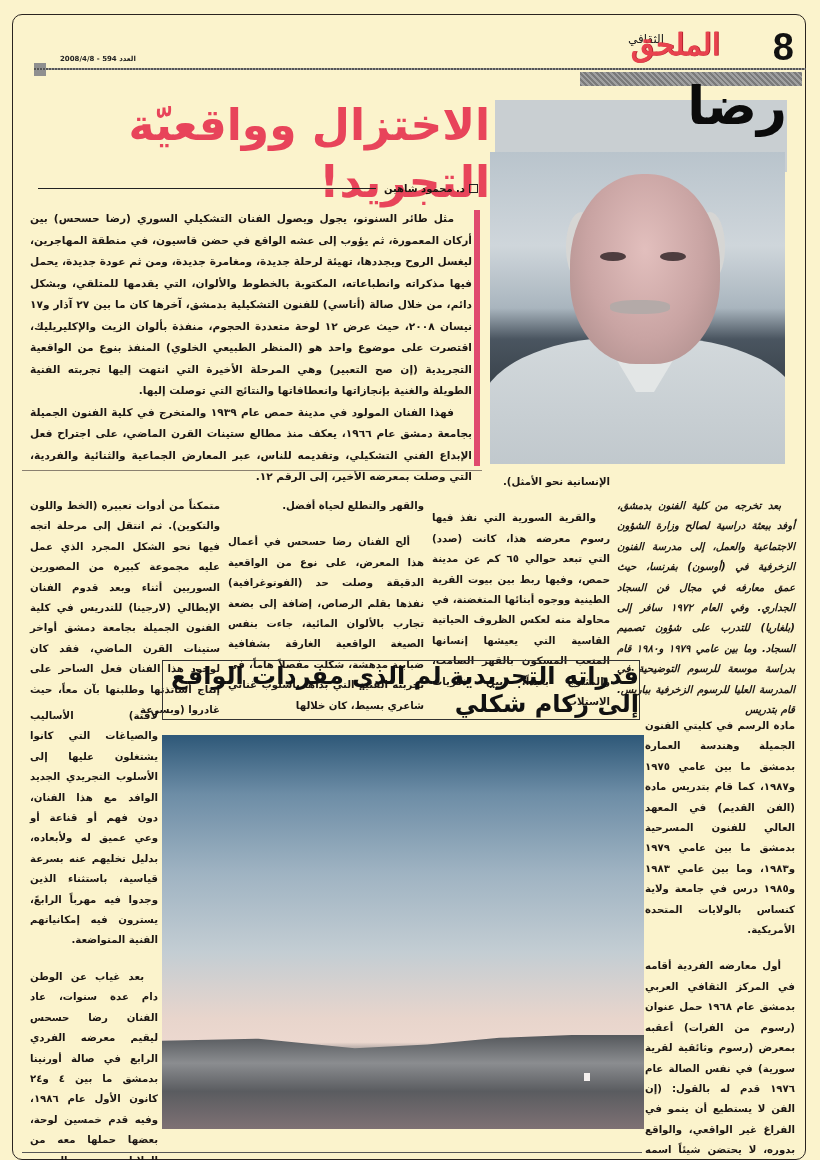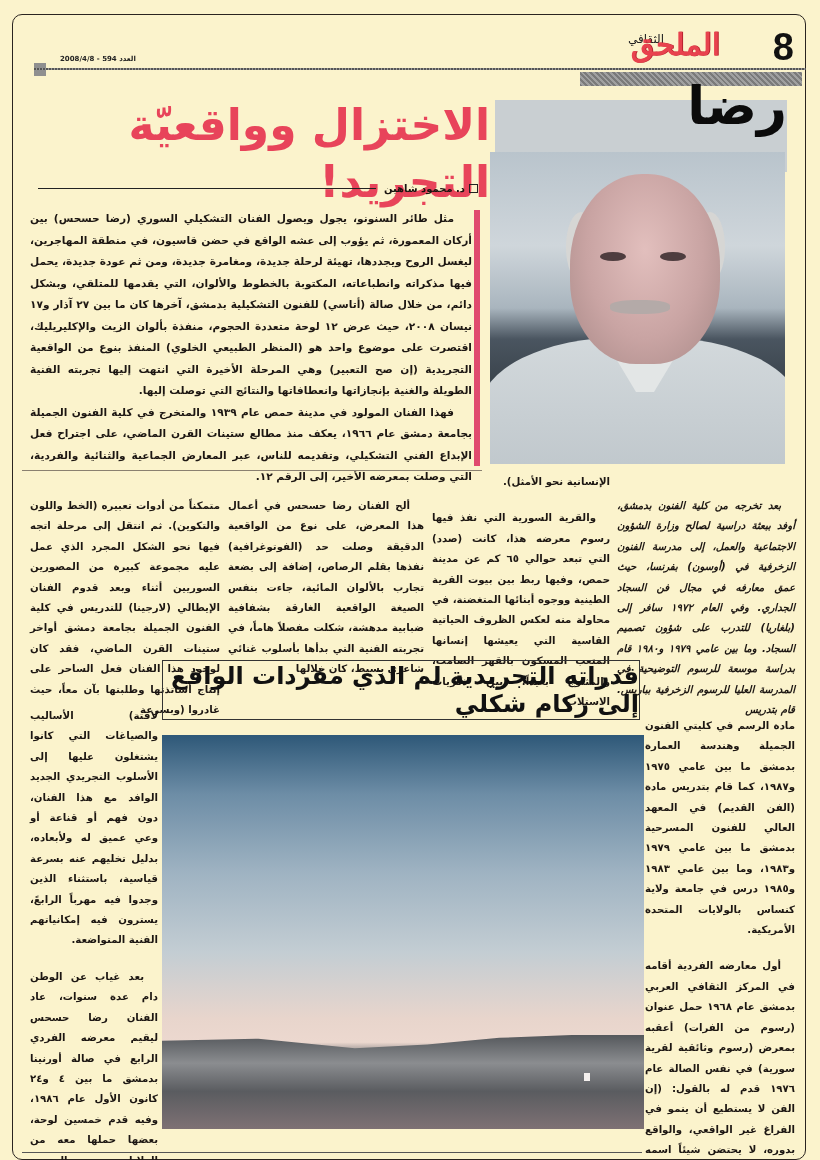--- a/index.html
+++ b/index.html
@@ -162,20 +162,21 @@
 </div>
 <div class="col col-r1-lower">
   <p style="text-indent:0">مادة الرسم في كليتي الفنون الجميلة وهندسة العمارة بدمشق ما بين عامي ١٩٧٥ و١٩٨٧، كما قام بتدريس مادة (الفن القديم) في المعهد العالي للفنون المسرحية بدمشق ما بين عامي ١٩٧٩ و١٩٨٣، وما بين عامي ١٩٨٣ و١٩٨٥ درس في جامعة ولاية كنساس بالولايات المتحدة الأمريكية.</p>
   <p>أول معارضه الفردية أقامه في المركز الثقافي العربي بدمشق عام ١٩٦٨ حمل عنوان (رسوم من الفرات) أعقبه بمعرض (رسوم وثائقية لقرية سورية) في نفس الصالة عام ١٩٧٦ قدم له بالقول: (إن الفن لا يستطيع أن ينمو في الفراغ غير الواقعي، والواقع بدوره، لا يحتضن شيئاً اسمه «الجمال المحض» أو «التشكيل من أجل التشكيل». إن الفن المثالي المضلل بمفاهيم «النخبة، الخالد، الانتقائي والانتهازي» كان يسقط كلما واجهه من يعبر عن واقع ووعي من هم أصحاب المصلحة الحقيقية في تغيير بنى التاريخ وعلاقاته</p>
 </div>
 <div class="col col-c1">
   <p style="text-indent:0">الإنسانية نحو الأمثل).</p>
   <p>والقرية السورية التي نفذ فيها رسوم معرضه هذا، كانت (صدد) التي تبعد حوالي ٦٥ كم عن مدينة حمص، وفيها ربط بين بيوت القرية الطينية ووجوه أبنائها المتغضنة، في محاولة منه لعكس الظروف الحياتية القاسية التي يعيشها إنسانها المتعب المسكون بالقهر الصامت، والمثلوج بعيداً، بين ذكريات الاستلاب</p>
 </div>
 <div class="col col-c2">
+  <p style="text-indent:0">والقهر والتطلع لحياة أفضل.</p>
   <p>ألح الفنان رضا حسحس في أعمال هذا المعرض، على نوع من الواقعية الدقيقة وصلت حد (الفوتوغرافية) نفذها بقلم الرصاص، إضافة إلى بضعة تجارب بالألوان المائية، جاءت بنفس الصيغة الواقعية الغارقة بشفافية ضبابية مدهشة، شكلت مفصلاً هاماً، في تجربته الفنية التي بدأها بأسلوب غنائي شاعري بسيط، كان خلالها</p>
 </div>
 <div class="col col-l1">
   <p style="text-indent:0">متمكناً من أدوات تعبيره (الخط واللون والتكوين). ثم انتقل إلى مرحلة اتجه فيها نحو الشكل المجرد الذي عمل عليه مجموعة كبيرة من المصورين السوريين أثناء وبعد قدوم الفنان الإيطالي (لارجينا) للتدريس في كلية الفنون الجميلة بجامعة دمشق أواخر ستينات القرن الماضي، فقد كان لوجود هذا الفنان فعل الساحر على إنتاج أساتذتها وطلبتها بآن معاً، حيث غادروا (وبسرعة</p>
 </div>
 <div class="col col-l1-lower" style="top:690px">
   <p style="text-indent:0">لافتة) الأساليب والصياغات التي كانوا يشتغلون عليها إلى الأسلوب التجريدي الجديد الوافد مع هذا الفنان، دون فهم أو قناعة أو وعي عميق له ولأبعاده، بدليل تخليهم عنه بسرعة قياسية، باستثناء الذين وجدوا فيه مهرباً الرابعً، يسترون فيه إمكانياتهم الفنية المتواضعة.</p>
   <p>بعد غياب عن الوطن دام عدة سنوات، عاد الفنان رضا حسحس ليقيم معرضه الفردي الرابع في صالة أورنينا بدمشق ما بين ٤ و٢٤ كانون الأول عام ١٩٨٦، وفيه قدم خمسين لوحة، بعضها حملها معه من الولايات المتحدة الأمريكية، وبعضها الآخر نفذه بالألوان المائية لمناظر من بلدة (كسب)، والبعض الثالث نفذه بألوان الشمع الحواري كرسه لموضوع دمشق القديمة. حملت أعمال هذا المعرض شيئاً من ملامح تجربته الغنائية</p>
 </div>
 

